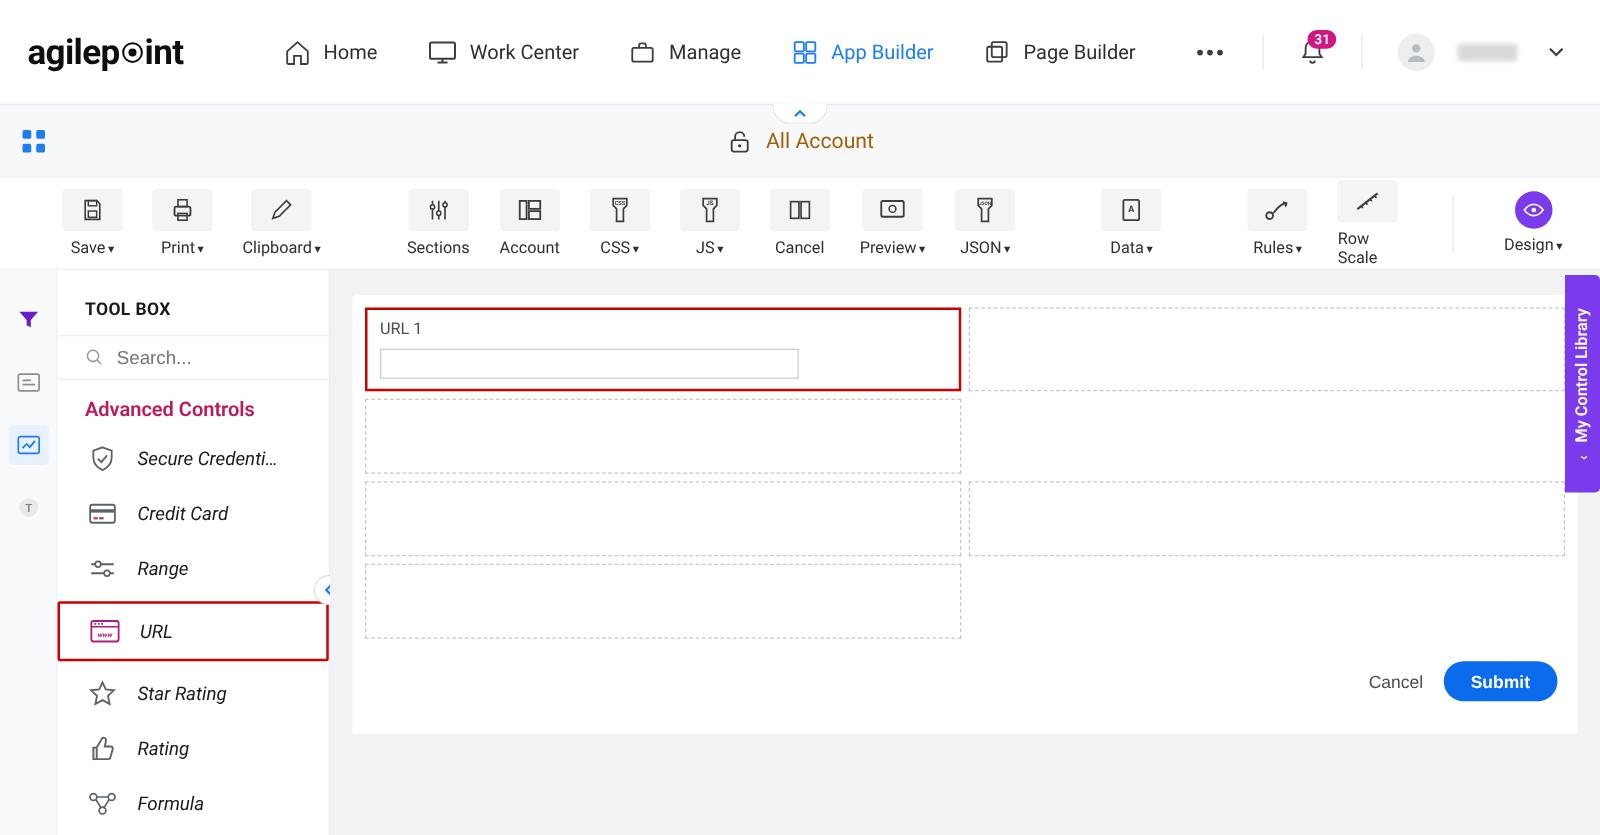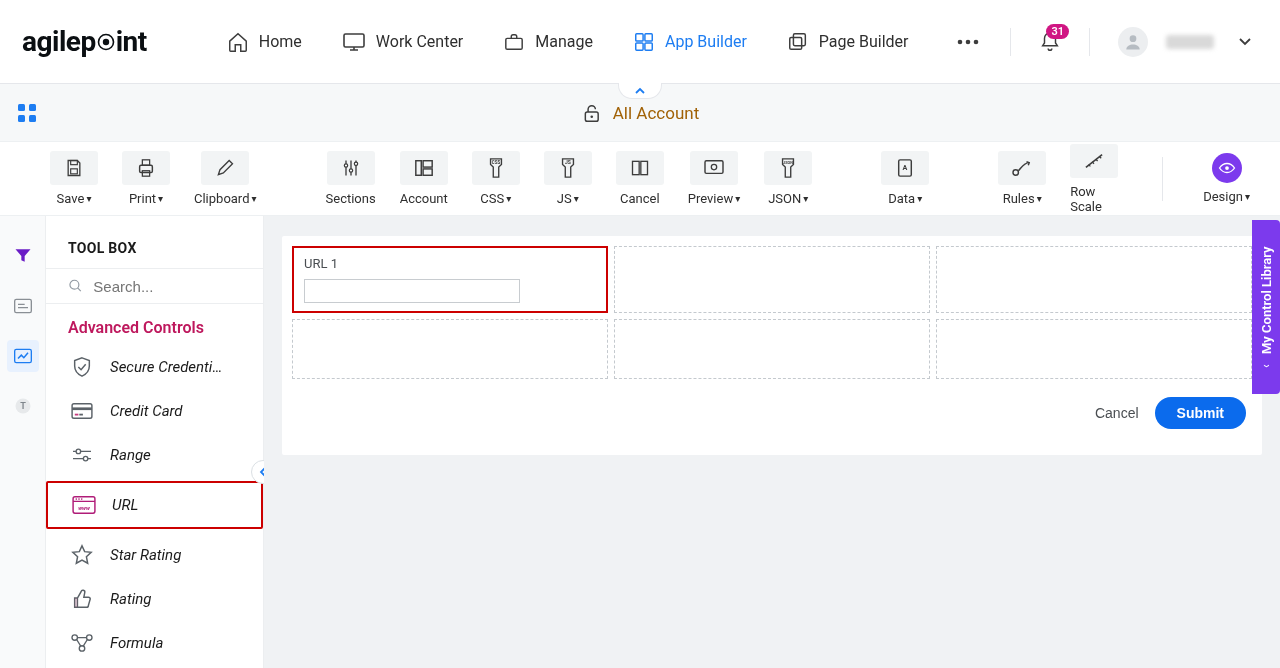--- a/index.html
+++ b/index.html
@@ -56,21 +56,21 @@
   .toolbox .search input { border: none; outline: none; font-size: 15px; color: #9098a1; background: transparent; width: 100%; }
   .group-label { font-size: 16px; font-weight: 600; padding: 14px 22px 8px 22px; color: #be185d; }
   .tb-list { display: flex; flex-direction: column; }
   .tb-item { display: flex; align-items: center; gap: 14px; padding: 10px 22px; font-size: 15px; color: #1a1a1a; cursor: pointer; font-style: italic; }
   .tb-item .iconbox { width: 28px; height: 24px; display: flex; align-items: center; justify-content: center; color: #5b6268; }
   .tb-item.selected { border: 2px solid #cc0000; border-radius: 2px; margin: 4px 0; }
   .tb-item.selected .iconbox { color: #b01c78; }
 
   .canvas-area { flex: 1; padding: 20px 18px 0 18px; position: relative; background: #f0f2f4; }
   .canvas-inner { background: #fff; border-radius: 2px; padding: 10px 10px 26px 10px; position: relative; }
-  .grid-row { display: grid; grid-template-columns: 1fr 1fr 1fr; gap: 6px; }
+  .grid-row { display: grid; grid-template-columns: 1fr 1fr; gap: 6px; }
   .grid-cell { border: 1px dashed #c4c9ce; min-height: 60px; padding: 8px 10px; font-size: 13px; color: #4a4e52; background: #fff; }
   .cell-highlight { border: 2px solid #cc0000; }
   .cell-input { display: block; width: 74%; margin-top: 8px; border: 1px solid #c8ccd0; height: 24px; padding: 0 6px; }
   .form-actions { display: flex; justify-content: flex-end; gap: 16px; padding: 18px 6px 0 0; align-items: center; }
   .btn-cancel { color: #4a4e52; background: transparent; border: none; font-size: 14px; cursor: pointer; }
   .btn-submit { background: #0b6bed; color: #fff; border: none; border-radius: 18px; padding: 8px 22px; font-size: 14px; font-weight: 600; cursor: pointer; }
 
   .side-dock { position: absolute; right: 0; top: 220px; width: 28px; height: 174px; background: #7c3aed; color: #fff; writing-mode: vertical-rl; transform: rotate(180deg); display: flex; align-items: center; justify-content: center; gap: 10px; font-size: 13px; font-weight: 600; border-radius: 4px 0 0 4px; cursor: pointer; }
   .side-dock .chev { transform: rotate(0deg); font-size: 12px; }
 

